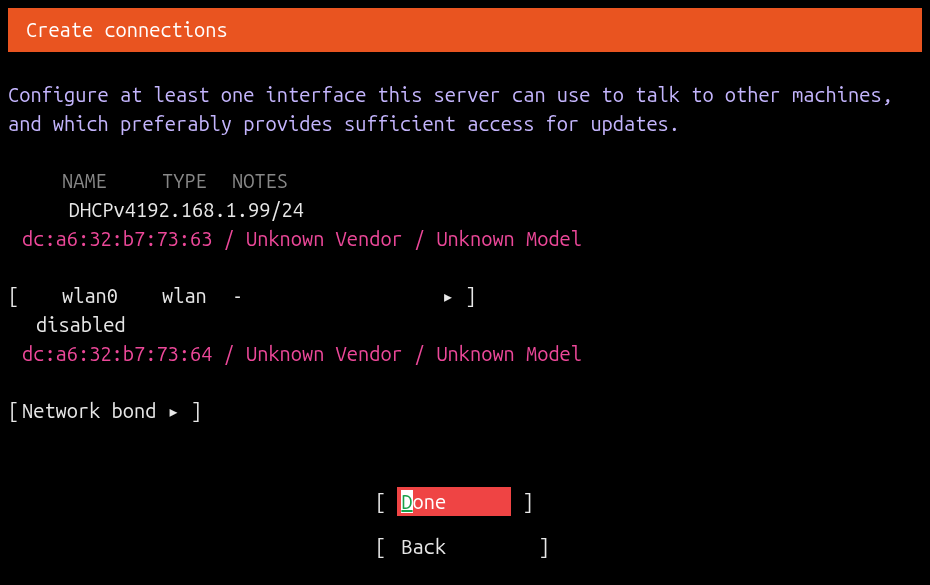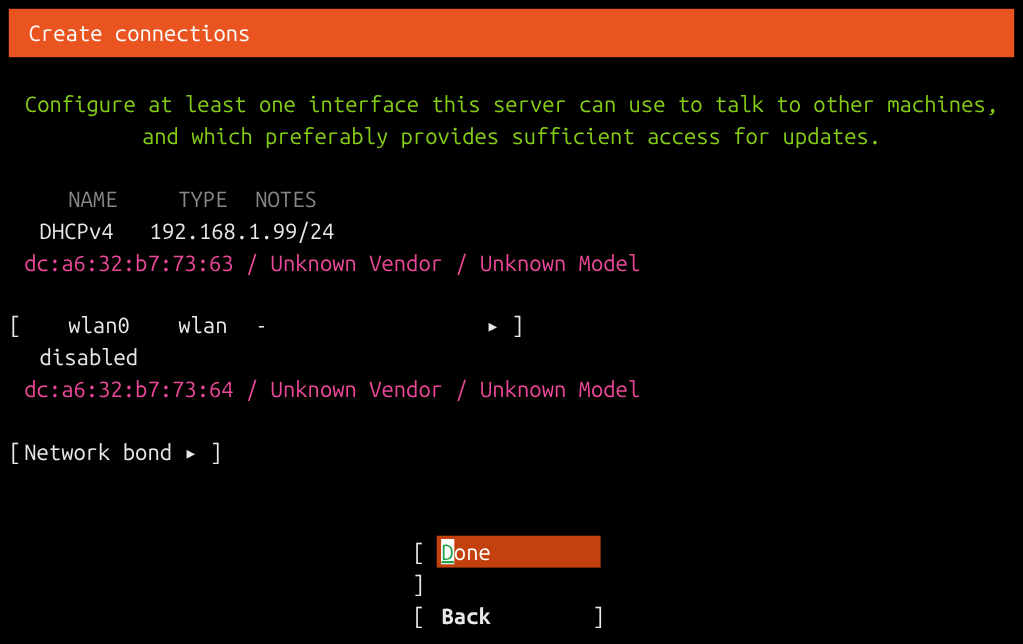--- a/index.html
+++ b/index.html
@@ -22,23 +22,22 @@
       color: #ffffff;
       padding: 9px 18px;
       margin: 8px 8px 0 8px;
       font-size: 20px;
       line-height: 1.3;
     }
     .content {
       padding: 28px 8px 0 8px;
     }
     .description {
-      color: #84cc16;
+      color: #c4b5fd;
       padding: 0 0 28px 0;
-      text-align: center;
     }
     .table-area {
       padding-left: 14px;
     }
     .col-headers {
       color: #888888;
     }
     .col-name { display:inline-block; width: 100px; margin-left: 40px; }
     .col-type { display:inline-block; width: 70px; }
     .col-notes { display:inline-block; width: 210px; }
@@ -51,44 +50,43 @@
       margin-left: -14px;
       color: #e8e8e8;
     }
     .arrow {
       color: #e8e8e8;
     }
     .row-hw {
       color: #ec4899;
       padding-left: 14px;
     }
-    .sub-proto { display:inline-block; width: 100px; }
+    .sub-proto { display:inline-block; width: 100px; text-align: right; }
     .iface-block { margin-bottom: 28px; }
     .buttons {
       text-align: center;
       margin-top: 62px;
     }
     .btn-row {
       display: inline-block;
       width: 180px;
       text-align: left;
     }
     .btn-inner-done {
-      background: #c2410c;
+      background: #ef4444;
       color: #ffffff;
       display: inline-block;
-      width: 149px;
+      width: 114px;
       padding: 0 4px 0 4px;
     }
     .btn-inner-back {
       color: #e8e8e8;
       display: inline-block;
       width: 130px;
-      padding: 0 4px 0 4px;
-      font-weight: bold;
+      padding: 16px 4px 0 4px;
     }
     .underline-char {
       text-decoration: underline;
       background: #ffffff;
       color: #19a24a;
     }
     .no-sub {
       padding-left: 14px;
     }
   </style>

